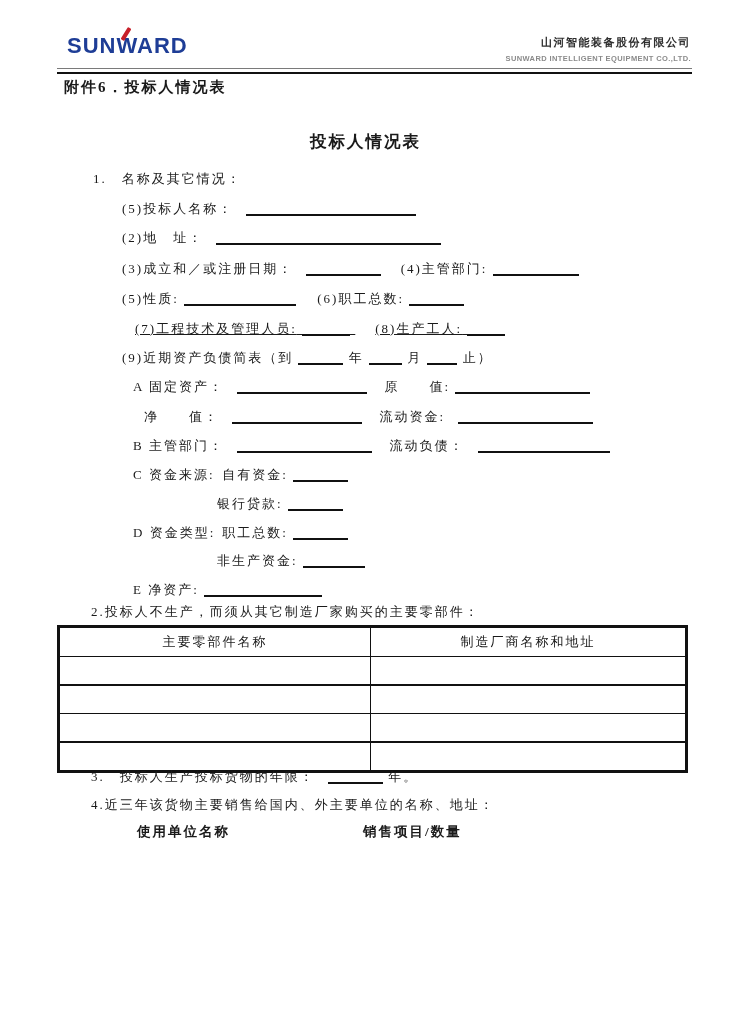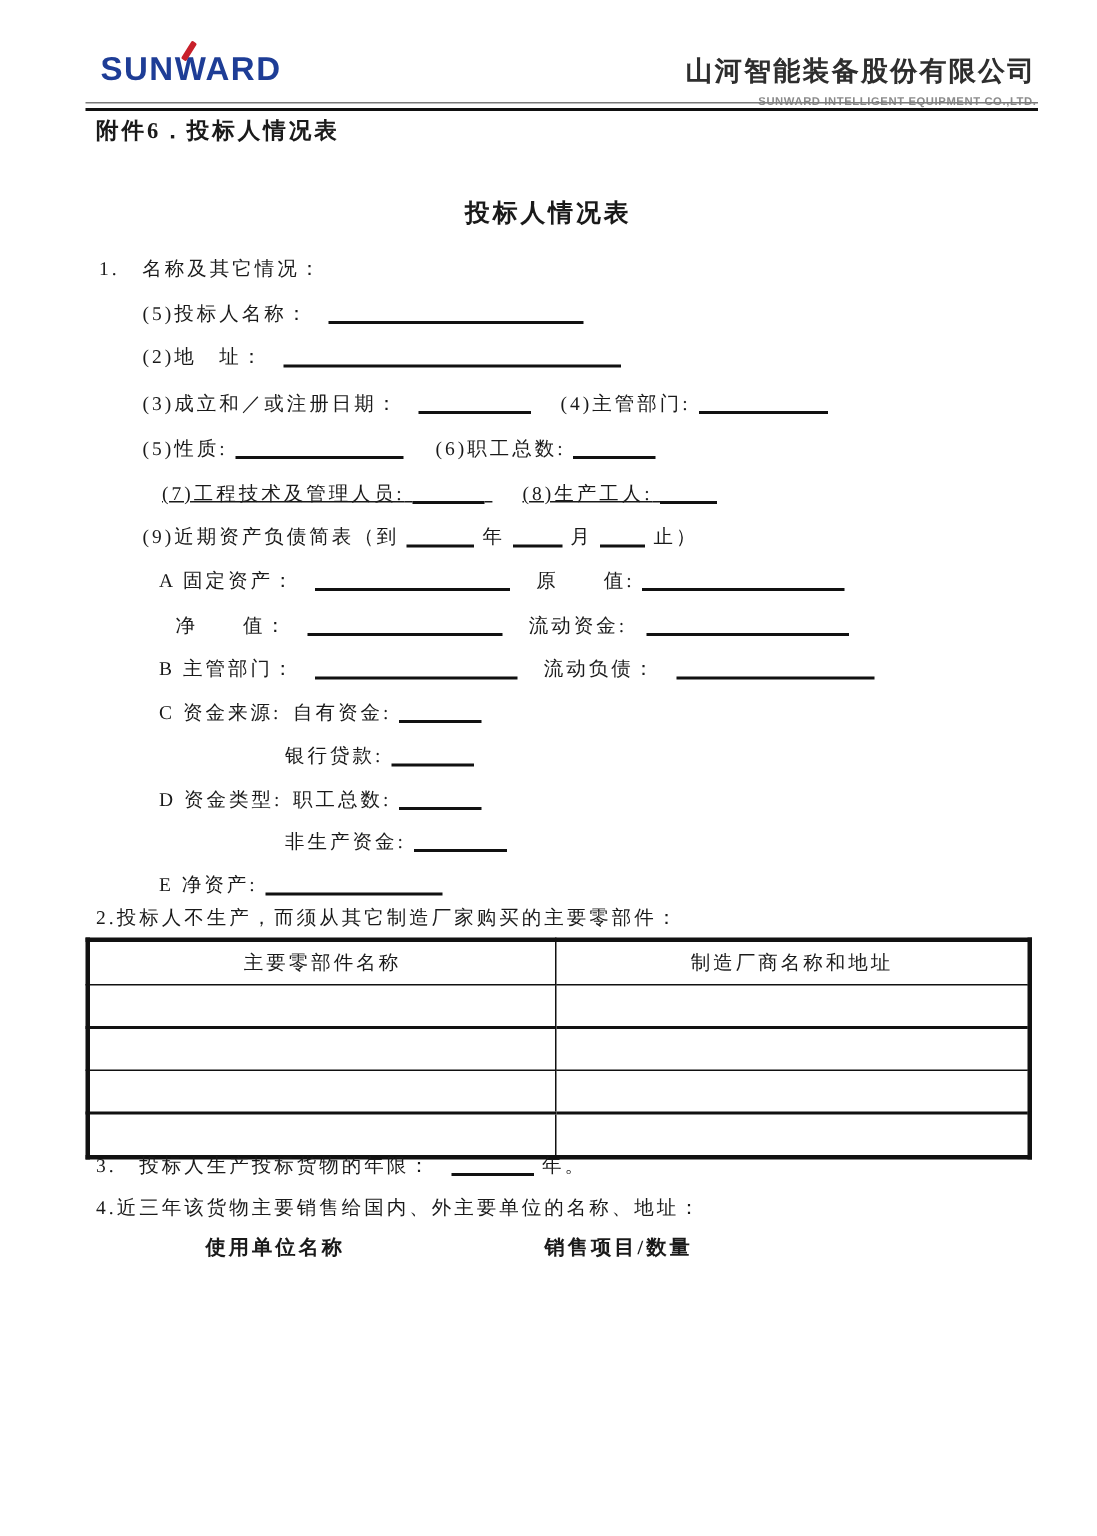--- a/index.html
+++ b/index.html
@@ -7,33 +7,33 @@
     position:relative;width:731px;height:920px;background:#ffffff;
     font-family:"Liberation Serif", serif;color:#1a1a1a;overflow:hidden;
   }
   
   .logo{position:absolute;left:67px;top:33px;
     font-family:"Liberation Sans", sans-serif;font-weight:800;
     font-size:22px;letter-spacing:1px;color:#1e3d96;}
   .logo-accent{position:absolute;left:57px;top:-6px;width:4px;height:14px;
     background:#c8202a;transform:rotate(32deg);border-radius:1px;}
   .company{position:absolute;right:40px;top:35px;text-align:right;}
-  .company-cn{font-size:18px;font-weight:bold;color:#2e2e2e;letter-spacing:1.5px;
+  .company-cn{font-size:11px;font-weight:bold;color:#2e2e2e;letter-spacing:1.5px;
     font-family:"Liberation Sans", sans-serif;}
   .company-en{font-size:7.5px;color:#8a8a8a;letter-spacing:0.4px;margin-top:4px;
     font-family:"Liberation Sans", sans-serif;font-weight:bold;padding-left:39px;}
   .header-rule{position:absolute;left:57px;right:39px;top:68px;height:3px;
     border-top:1px solid #7a7a7a;border-bottom:2.5px solid #111;}
   
   .attach-heading{position:absolute;left:64px;top:78px;font-size:15px;
     font-weight:bold;letter-spacing:2px;}
   .form-title{position:absolute;left:0;right:0;top:131px;text-align:center;
     font-size:16.5px;font-weight:bold;letter-spacing:2px;}
   
-  .line{position:absolute;font-size:13px;letter-spacing:2px;white-space:nowrap;}
+  .line{position:absolute;font-size:13px;letter-spacing:2px;white-space:nowrap;margin-left:27px;}
   .blank{display:inline-block;border-bottom:2px solid #111;height:1px;
     vertical-align:-3px;}
   .lblw{display:inline-block;}
   .g8{margin-left:8px;} .g12{margin-left:12px;} .g14{margin-left:14px;}
   .g16{margin-left:16px;} .g20{margin-left:20px;}
   
   .parts-table{position:absolute;left:57px;top:625px;width:631px;
     border-collapse:collapse;table-layout:fixed;
     border:3px solid #111;}
   .parts-table th,.parts-table td{border:1.5px solid #111;}

